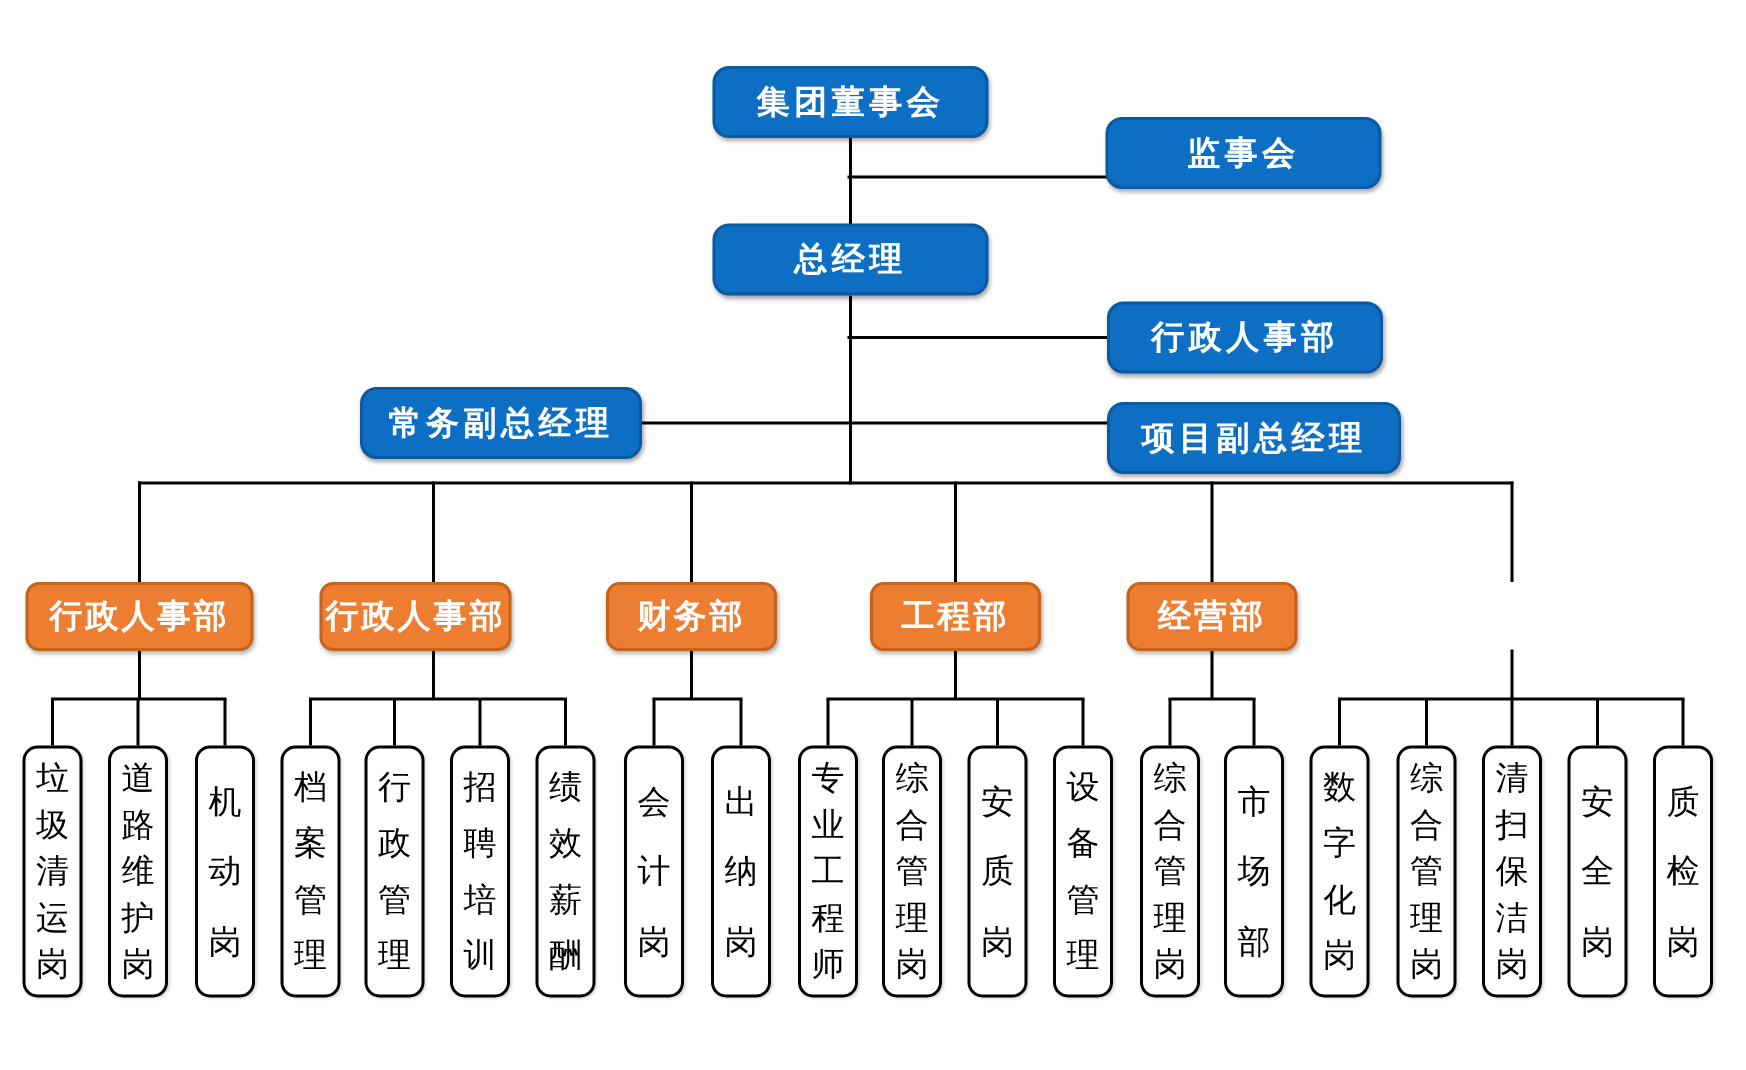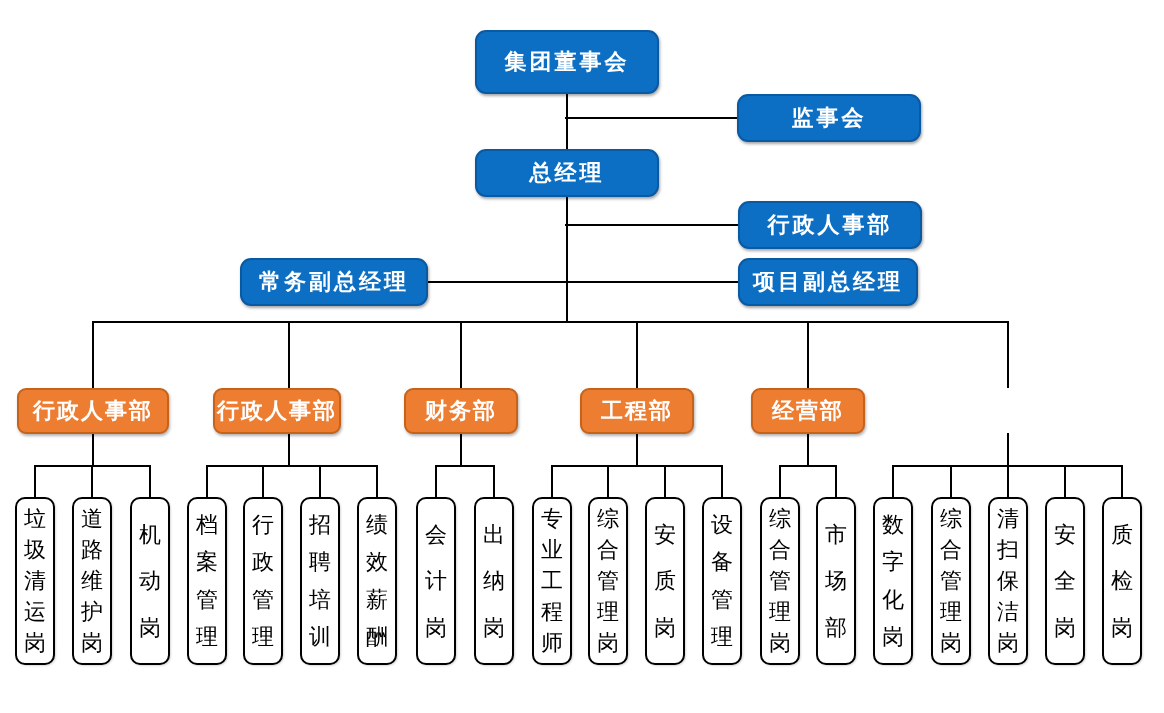--- a/index.html
+++ b/index.html
@@ -90,36 +90,36 @@
   <div class="line v" style="left:664px;top:466px;height:31px"></div>
   <div class="line v" style="left:721px;top:466px;height:31px"></div>
   <div class="line v" style="left:779px;top:466px;height:31px"></div>
   <div class="line v" style="left:835px;top:466px;height:31px"></div>
   <div class="line v" style="left:892px;top:466px;height:31px"></div>
   <div class="line v" style="left:950px;top:466px;height:31px"></div>
   <div class="line v" style="left:1007px;top:466px;height:31px"></div>
   <div class="line v" style="left:1064px;top:466px;height:31px"></div>
   <div class="line v" style="left:1121px;top:466px;height:31px"></div>
 
-  <div class="node exec" style="left:475px;top:30px;width:184px;height:64px">
+  <div class="node exec" style="left:475px;top:44px;width:184px;height:48px">
     <span>集团董事会</span>
   </div>
-  <div class="node exec" style="left:737px;top:94px;width:184px;height:48px">
+  <div class="node exec" style="left:737px;top:78px;width:184px;height:48px">
     <span>监事会</span>
   </div>
   <div class="node exec" style="left:475px;top:149px;width:184px;height:48px">
     <span>总经理</span>
   </div>
   <div class="node exec" style="left:738px;top:201px;width:184px;height:48px">
     <span>行政人事部</span>
   </div>
   <div class="node exec" style="left:240px;top:258px;width:188px;height:48px">
     <span>常务副总经理</span>
   </div>
-  <div class="node exec" style="left:738px;top:258px;width:180px;height:48px">
+  <div class="node exec" style="left:738px;top:268px;width:196px;height:48px">
     <span>项目副总经理</span>
   </div>
 
   <div class="node dept" style="left:17px;top:388px;width:152px;height:46px">
     <span>行政人事部</span>
   </div>
   <div class="node dept" style="left:213px;top:388px;width:128px;height:46px">
     <span>行政人事部</span>
   </div>
   <div class="node dept" style="left:404px;top:388px;width:114px;height:46px">

